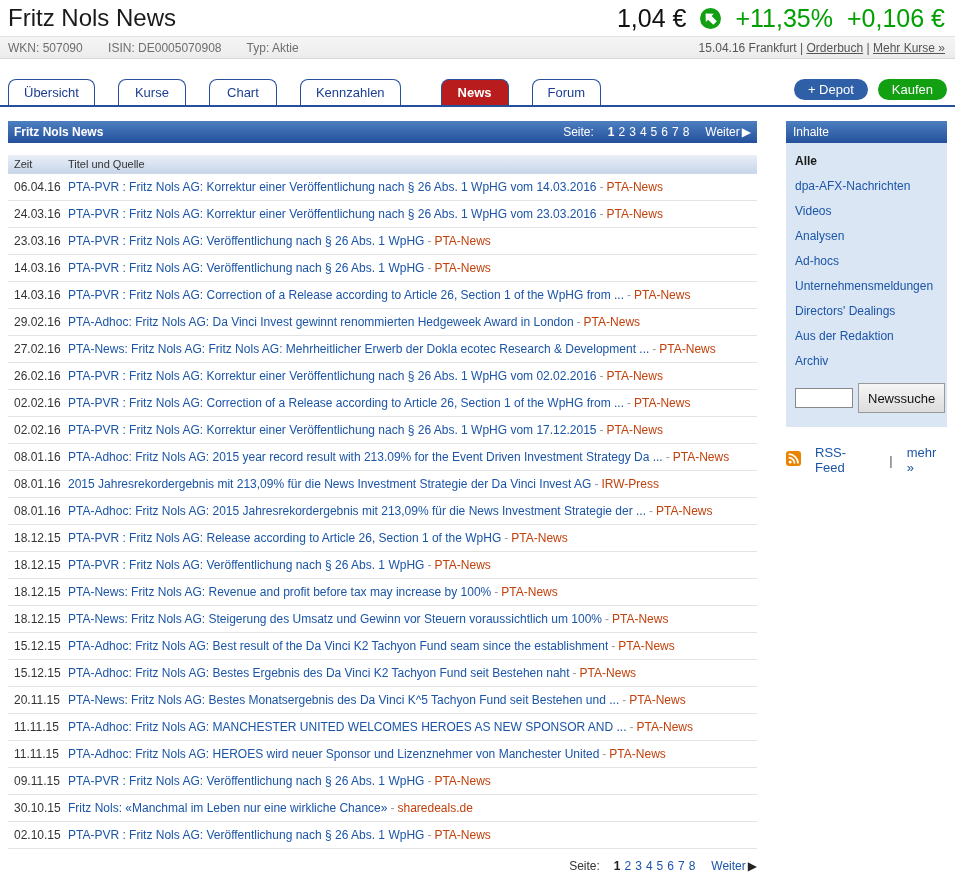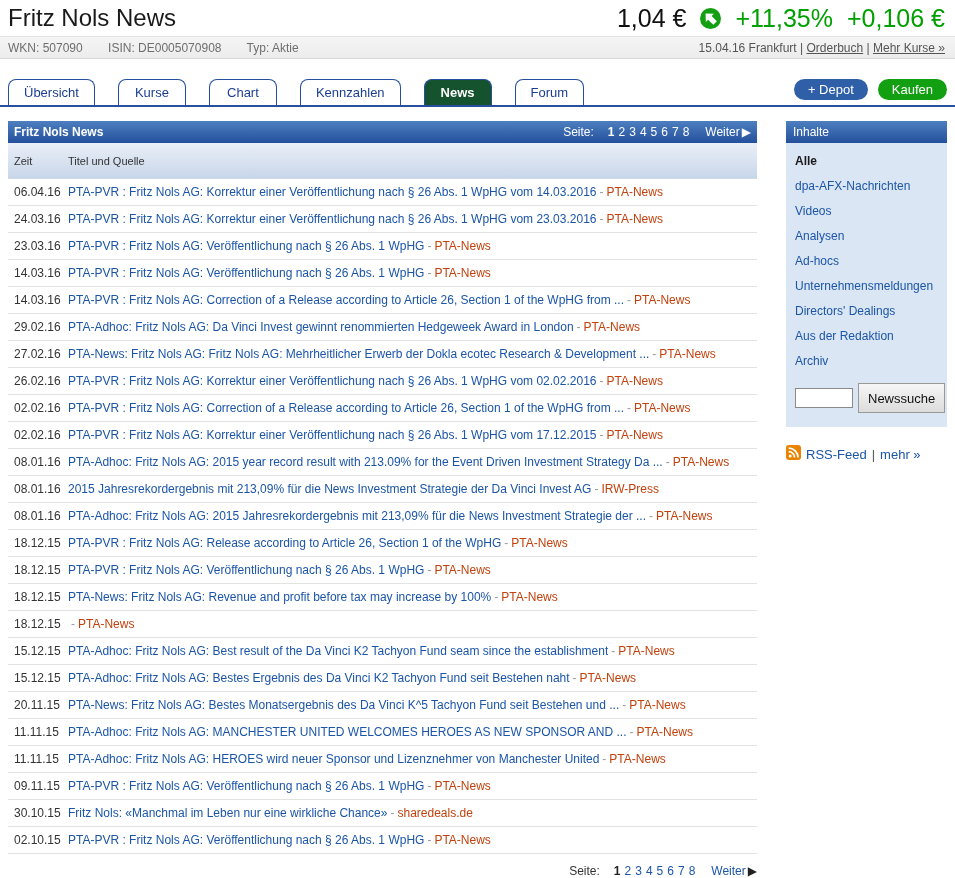--- a/index.html
+++ b/index.html
@@ -42,21 +42,21 @@
     display: flex; align-items: flex-end;
   }
   .tabs { display: flex; gap: 23px; }
   .tab {
     border: 1px solid #26509e; border-bottom: none;
     border-radius: 8px 8px 0 0;
     background: #fff; color: #1c3e92;
     font-size: 13px; padding: 5px 15px 5px 15px; cursor: pointer;
     min-width: 68px; text-align: center;
   }
-  .tab.active { background: #14532d; color: #fff; font-weight: bold; }
+  .tab.active { background: #b91c1c; color: #fff; font-weight: bold; margin-left: 17px; }
   .action-buttons { margin-left: auto; display: flex; gap: 10px; padding-bottom: 5px; }
   .pill {
     border: none; border-radius: 11px; color: #fff; font-size: 13px;
     padding: 3px 14px; cursor: pointer; font-family: inherit;
   }
   .pill.depot { background: #2f5fa7; }
   .pill.buy { background: #12a012; }
 
   
   .main { display: flex; padding: 14px 8px 0 8px; align-items: flex-start; }
@@ -71,23 +71,24 @@
   }
   .panel-header .ttl { font-weight: bold; }
   .pagination { display: flex; gap: 12px; align-items: center; font-size: 12px; }
   .pagination .pg-label { margin-right: 2px; }
   .pagination .page { cursor: pointer; }
   .pagination.top { color: #fff; }
   .pagination.top .page, .pagination.top .next { color: #fff; }
   .pagination.top .page.cur { font-weight: bold; }
   .pagination .next { cursor: pointer; display: flex; gap: 2px; margin-left: 4px; }
   .col-header {
-    height: 36px; background: linear-gradient(#eaeff7, #c8d6ea);
+    height: 19px; background: linear-gradient(#eaeff7, #c8d6ea);
     display: flex; align-items: center; font-size: 11px; color: #333;
     border-bottom: 1px solid #cfd9e8;
+    margin-top: 12px;
   }
   .col-zeit { width: 60px; padding-left: 6px; }
   .col-titel { flex: 1; }
   .news-row {
     height: 27px; display: flex; align-items: center;
     border-bottom: 1px solid #e3e3e3; font-size: 12px; cursor: pointer;
   }
   .news-row .date { width: 60px; padding-left: 6px; color: #333; flex-shrink: 0; }
   .news-row .title { color: #1b55a8; white-space: nowrap; overflow: hidden; }
   .news-row .sep { color: #999; margin: 0 3px; }
@@ -113,21 +114,21 @@
   .search-row { margin-top: 9px; display: flex; gap: 5px; align-items: center; }
   .search-input {
     width: 58px; height: 20px; border: 1px solid #8a8a8a; background: #fff;
     font-family: inherit; font-size: 12px; padding: 0 3px;
   }
   .search-btn {
     height: 30px; background: linear-gradient(#f6f6f6, #dcdcdc);
     border: 1px solid #999; font-family: inherit; font-size: 13px;
     padding: 0 9px; cursor: pointer; color: #111;
   }
-  .rss-row { margin-top: 18px; display: flex; align-items: center; gap: 5px; font-size: 13px; }
+  .rss-row { margin-top: 18px; display: flex; align-items: center; gap: 14px; font-size: 13px; }
   .rss-row a { color: #1b55a8; cursor: pointer; text-decoration: none; }
   .rss-row .bar { color: #555; }
 </style>
 </head>
 <body>
 
 <div class="top-header">
   <div class="page-title">Fritz Nols News</div>
   <div class="quote">
     <span class="price">1,04 €</span>
@@ -293,20 +294,21 @@
     <span class="src">PTA-News</span>
   </div>
         <div class="news-row">
     <span class="date">18.12.15</span>
     <span class="title">PTA-News: Fritz Nols AG: Revenue and profit before tax may increase by 100%</span>
     <span class="sep">-</span>
     <span class="src">PTA-News</span>
   </div>
         <div class="news-row">
     <span class="date">18.12.15</span>
+    <span class="title">PTA-News: Fritz Nols AG: Steigerung des Umsatz und Gewinn vor Steuern voraussichtlich um 100%</span>
     <span class="sep">-</span>
     <span class="src">PTA-News</span>
   </div>
         <div class="news-row">
     <span class="date">15.12.15</span>
     <span class="title">PTA-Adhoc: Fritz Nols AG: Best result of the Da Vinci K2 Tachyon Fund seam since the establishment</span>
     <span class="sep">-</span>
     <span class="src">PTA-News</span>
   </div>
         <div class="news-row">

